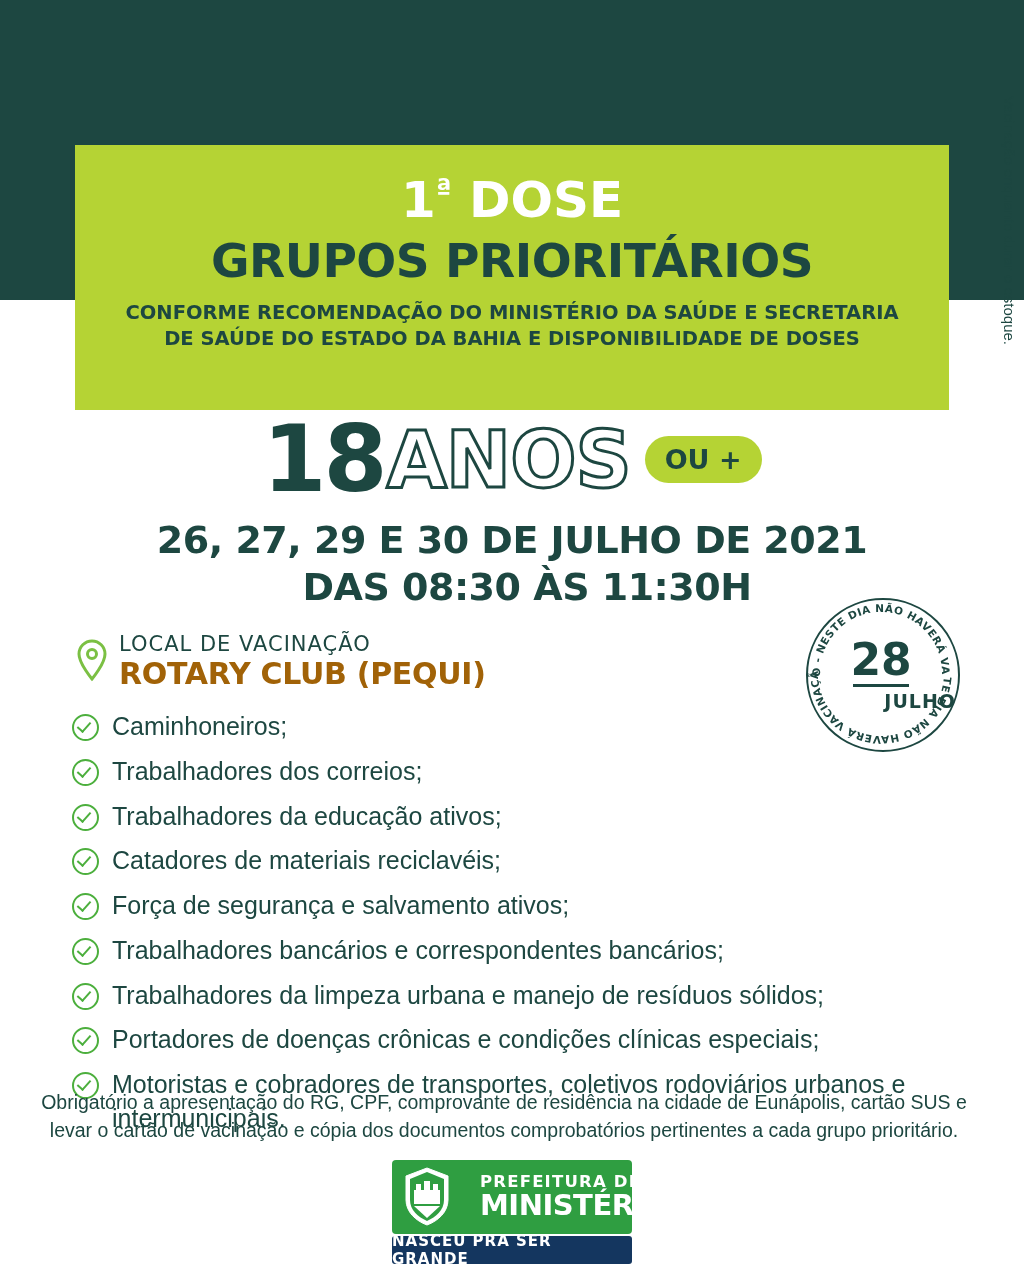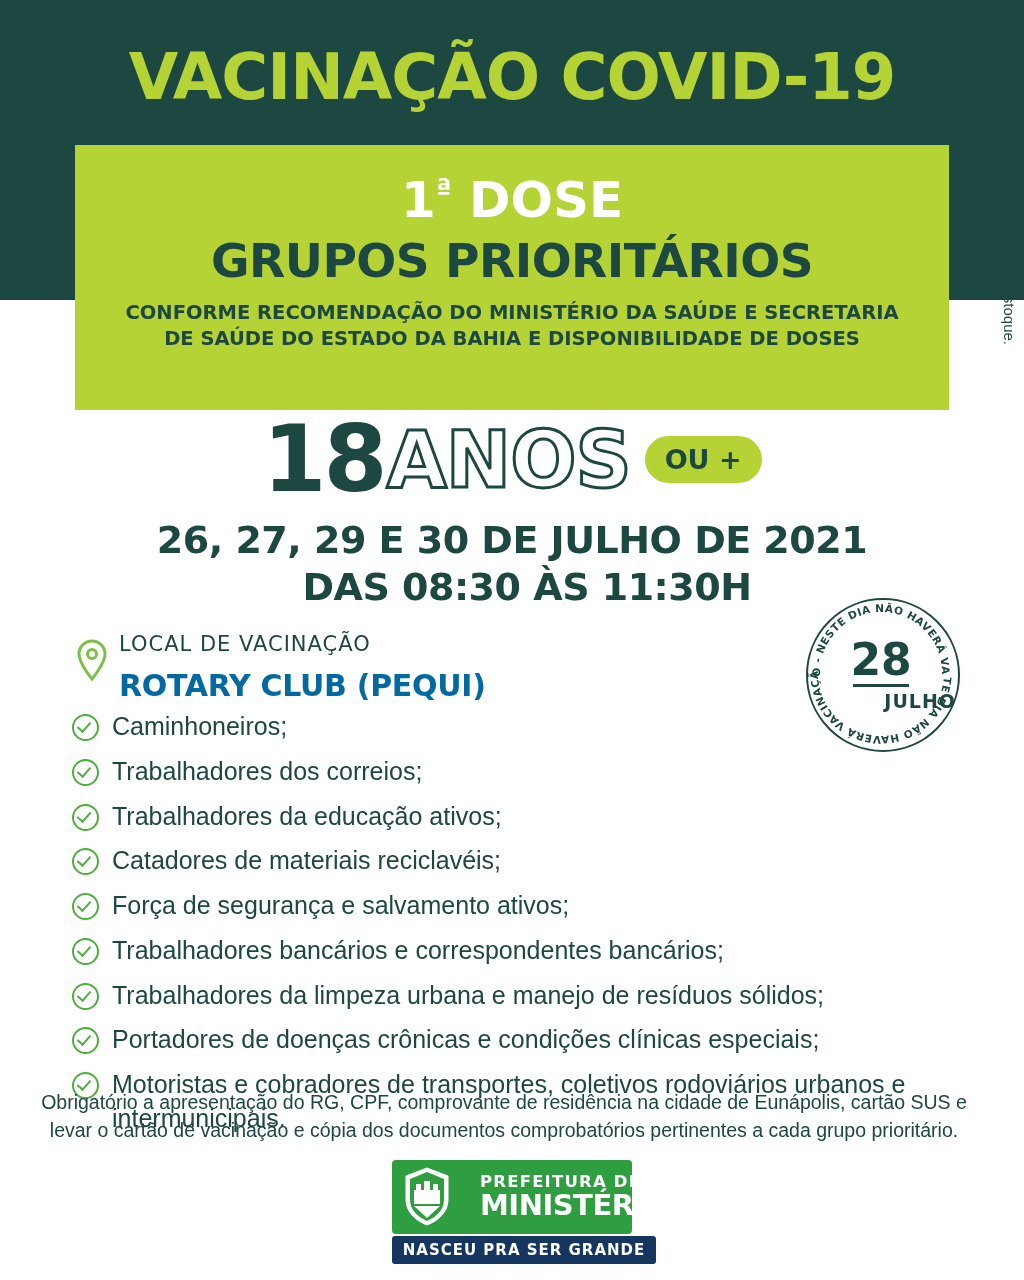--- a/index.html
+++ b/index.html
@@ -96,23 +96,23 @@
 
   
   .local-wrap{position:absolute;left:75px;top:632px;width:600px;}
   .local-label{
     font-size:21px;color:#1d4741;font-weight:normal;
     font-family:"DejaVu Sans", sans-serif;
     letter-spacing:1px;
     margin-left:44px;
   }
   .local-name{
-    font-size:30px;color:#0369a1;font-weight:bold;
-    font-family:"DejaVu Sans", sans-serif;
-    margin-left:44px;margin-top:12px;letter-spacing:-0.3px;
+    font-size:30px;color:#a16207;font-weight:bold;
+    font-family:"DejaVu Sans", sans-serif;
+    margin-left:44px;margin-top:0;letter-spacing:-0.3px;
   }
   .pin{
     position:absolute;left:0px;top:6px;width:34px;height:44px;
   }
 
   
   .list{position:absolute;left:72px;top:710px;width:900px;}
   .item{display:flex;align-items:flex-start;margin-bottom:11px;}
   .check{
     flex:0 0 auto;width:23px;height:23px;border:2px solid #4caf3d;border-radius:50%;
@@ -184,35 +184,34 @@
   }
   .crest{
     width:54px;height:62px;margin-left:8px;flex:0 0 auto;
   }
   .logo-text{
     margin-left:6px;color:#ffffff;font-family:"DejaVu Sans", sans-serif;
   }
   .logo-pref{font-size:16.5px;font-weight:bold;letter-spacing:1.2px;line-height:1;}
   .logo-city{font-size:29px;font-weight:bold;letter-spacing:-0.5px;line-height:1.05;}
   .logo-bottom{
-    position:absolute;left:0;top:76px;width:264px;height:28px;
+    position:absolute;left:0;top:76px;width:240px;height:28px;
     background:#14365f;border-radius:3px;
     color:#ffffff;font-size:15px;font-weight:bold;letter-spacing:1px;
     display:flex;align-items:center;justify-content:center;
     font-family:"DejaVu Sans", sans-serif;
   }
 </style>
 </head>
 <body>
 
 <div class="poster">
 
   <div class="top-band"></div>
 
-  <div class="title-main">VACINAÇÃO COVID-19</div>
 
   <div class="green-block">
     <div class="dose">
       <span>1</span><sup>ª</sup>
       <span>DOSE</span>
     </div>
     <div class="grupos">GRUPOS PRIORITÁRIOS</div>
     <div class="conforme">
       <div>CONFORME RECOMENDAÇÃO DO MINISTÉRIO DA SAÚDE  E SECRETARIA</div>
       <div>DE SAÚDE DO ESTADO DA BAHIA  E DISPONIBILIDADE DE DOSES</div>

